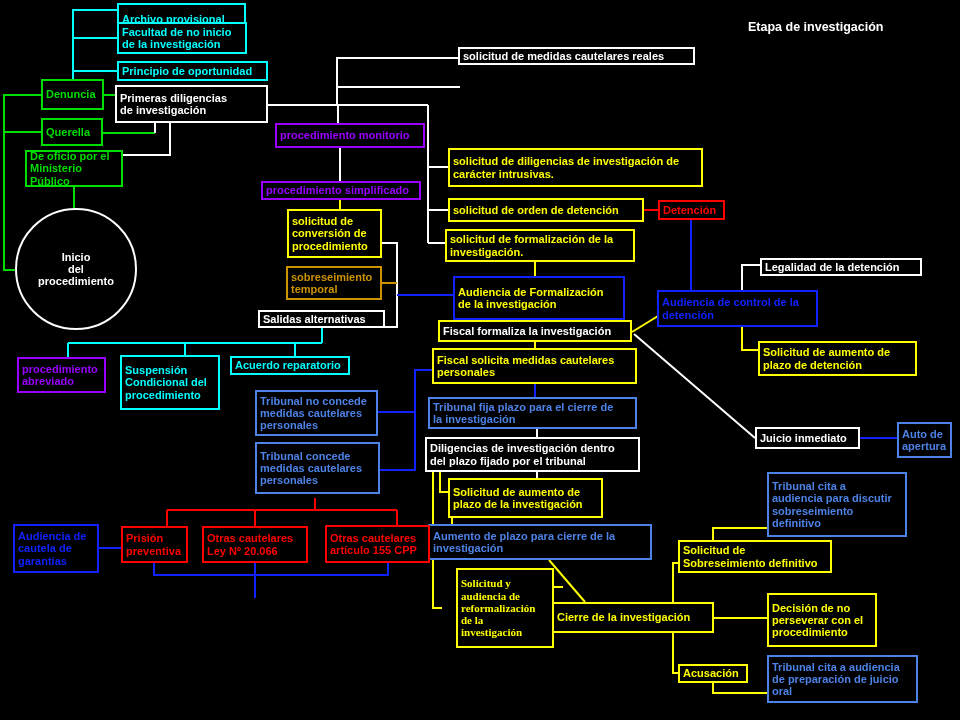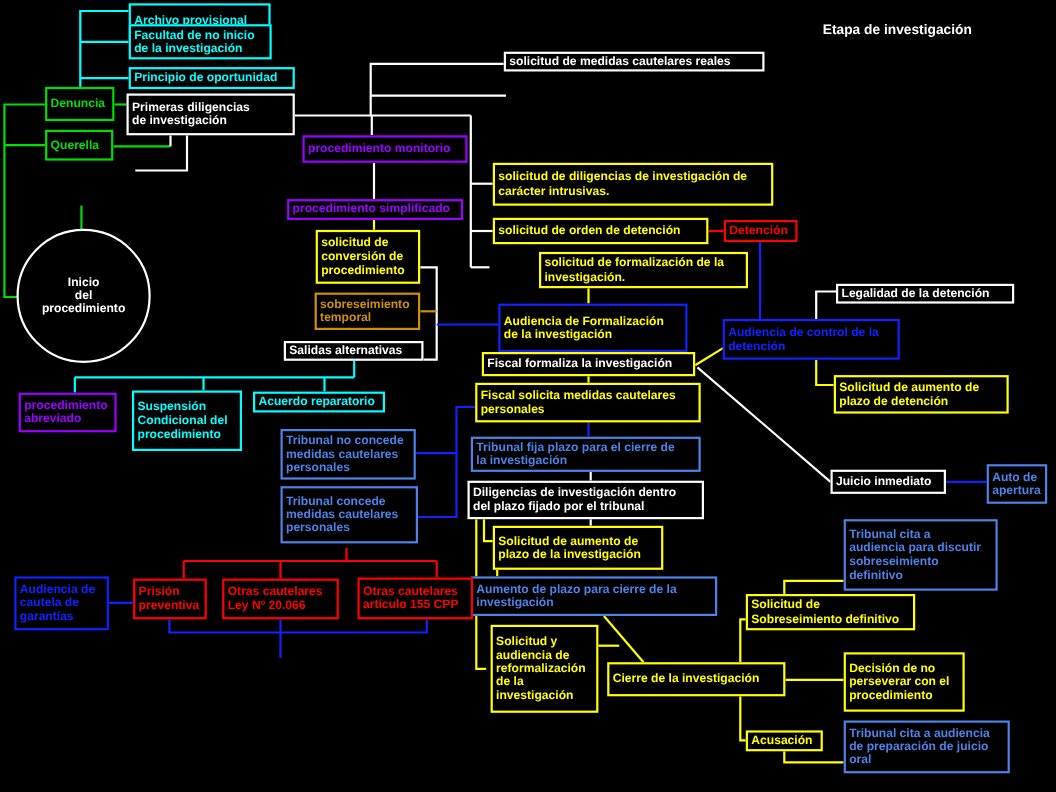--- a/index.html
+++ b/index.html
@@ -81,37 +81,39 @@
     </svg>
   <div class="title">Etapa de investigación</div>
 <div class="node" style="left: 117px; top: 3px; width: 129px; height: 32px; border-color: rgb(0, 255, 255); color: rgb(0, 255, 255);">Archivo provisional</div>
     <div class="node" style="left: 117px; top: 22px; width: 130px; height: 32px; border-color: rgb(0, 255, 255); color: rgb(0, 255, 255);">Facultad de no inicio
 de la investigación</div>
     <div class="node" style="left: 117px; top: 61px; width: 151px; height: 20px; border-color: rgb(0, 255, 255); color: rgb(0, 255, 255);">Principio de oportunidad</div>
     <div class="node" style="left: 41px; top: 79px; width: 63px; height: 31px; border-color: rgb(0, 221, 0); color: rgb(0, 221, 0);">Denuncia</div>
     <div class="node" style="left: 115px; top: 85px; width: 153px; height: 38px; border-color: rgb(255, 255, 255); color: rgb(255, 255, 255);">Primeras diligencias
 de investigación</div>
     <div class="node" style="left: 41px; top: 118px; width: 62px; height: 28px; border-color: rgb(0, 221, 0); color: rgb(0, 221, 0);">Querella</div>
+    <div class="node" style="left: 25px; top: 150px; width: 98px; height: 37px; border-color: rgb(0, 221, 0); color: rgb(0, 221, 0);">De oficio por el
+Ministerio Público</div>
     <div class="node circle" style="left: 15px; top: 208px; width: 122px; height: 122px; border-color: rgb(255, 255, 255); color: rgb(255, 255, 255);">Inicio
 del
 procedimiento</div>
     <div class="node" style="left: 275px; top: 123px; width: 150px; height: 25px; border-color: rgb(153, 0, 255); color: rgb(153, 0, 255);">procedimiento monitorio</div>
     <div class="node" style="left: 261px; top: 181px; width: 160px; height: 19px; border-color: rgb(153, 0, 255); color: rgb(153, 0, 255);">procedimiento simplificado</div>
     <div class="node" style="left: 287px; top: 209px; width: 95px; height: 49px; border-color: rgb(255, 255, 0); color: rgb(255, 255, 0);">solicitud de
 conversión de
 procedimiento</div>
     <div class="node" style="left: 286px; top: 266px; width: 96px; height: 34px; border-color: rgb(204, 146, 0); color: rgb(204, 146, 0);">sobreseimiento
 temporal</div>
     <div class="node" style="left: 258px; top: 310px; width: 127px; height: 18px; border-color: rgb(255, 255, 255); color: rgb(255, 255, 255);">Salidas alternativas</div>
     <div class="node" style="left: 458px; top: 47px; width: 237px; height: 18px; border-color: rgb(255, 255, 255); color: rgb(255, 255, 255);">solicitud de medidas cautelares reales</div>
     <div class="node" style="left: 448px; top: 148px; width: 255px; height: 39px; border-color: rgb(255, 255, 0); color: rgb(255, 255, 0);">solicitud de diligencias de investigación de
 carácter intrusivas.</div>
     <div class="node" style="left: 448px; top: 198px; width: 196px; height: 24px; border-color: rgb(255, 255, 0); color: rgb(255, 255, 0);">solicitud de orden de detención</div>
     <div class="node" style="left: 658px; top: 200px; width: 67px; height: 20px; border-color: rgb(255, 0, 0); color: rgb(255, 0, 0);">Detención</div>
-    <div class="node" style="left: 445px; top: 229px; width: 190px; height: 33px; border-color: rgb(255, 255, 0); color: rgb(255, 255, 0); margin-left: 45px;">solicitud de formalización de la
+    <div class="node" style="left: 445px; top: 229px; width: 190px; height: 33px; border-color: rgb(255, 255, 0); color: rgb(255, 255, 0);">solicitud de formalización de la
 investigación.</div>
     <div class="node" style="left: 453px; top: 276px; width: 172px; height: 44px; border-color: rgb(17, 34, 255); color: rgb(255, 255, 0);">Audiencia de Formalización
 de la investigación</div>
     <div class="node" style="left: 438px; top: 320px; width: 194px; height: 22px; border-color: rgb(255, 255, 0); color: rgb(255, 255, 255);">Fiscal formaliza la investigación</div>
     <div class="node" style="left: 432px; top: 348px; width: 205px; height: 36px; border-color: rgb(255, 255, 0); color: rgb(255, 255, 0);">Fiscal solicita medidas cautelares
 personales</div>
     <div class="node" style="left: 428px; top: 397px; width: 209px; height: 32px; border-color: rgb(77, 130, 230); color: rgb(77, 130, 230);">Tribunal fija plazo para el cierre de
 la investigación</div>
     <div class="node" style="left: 425px; top: 437px; width: 215px; height: 35px; border-color: rgb(255, 255, 255); color: rgb(255, 255, 255);">Diligencias de investigación dentro
 del plazo fijado por el tribunal</div>
@@ -141,21 +143,21 @@
     <div class="node" style="left: 230px; top: 356px; width: 120px; height: 19px; border-color: rgb(0, 255, 255); color: rgb(0, 255, 255);">Acuerdo reparatorio</div>
     <div class="node" style="left: 13px; top: 524px; width: 86px; height: 49px; border-color: rgb(17, 34, 255); color: rgb(17, 34, 255);">Audiencia de
 cautela de
 garantías</div>
     <div class="node" style="left: 121px; top: 526px; width: 67px; height: 37px; border-color: rgb(255, 0, 0); color: rgb(255, 0, 0);">Prisión
 preventiva</div>
     <div class="node" style="left: 202px; top: 526px; width: 106px; height: 37px; border-color: rgb(255, 0, 0); color: rgb(255, 0, 0);">Otras cautelares
 Ley Nº 20.066</div>
     <div class="node" style="left: 325px; top: 525px; width: 105px; height: 38px; border-color: rgb(255, 0, 0); color: rgb(255, 0, 0);">Otras cautelares
 artículo 155 CPP</div>
-    <div class="node" style="left: 446px; top: 568px; width: 98px; height: 80px; border-color: rgb(255, 255, 0); color: rgb(255, 255, 0);">Solicitud y
+    <div class="node" style="left: 456px; top: 568px; width: 98px; height: 80px; border-color: rgb(255, 255, 0); color: rgb(255, 255, 0); font-family: Liberation Serif, serif;">Solicitud y
 audiencia de
 reformalización
 de la
 investigación</div>
     <div class="node" style="left: 552px; top: 602px; width: 162px; height: 31px; border-color: rgb(255, 255, 0); color: rgb(255, 255, 0);">Cierre de la investigación</div>
     <div class="node" style="left: 678px; top: 540px; width: 154px; height: 33px; border-color: rgb(255, 255, 0); color: rgb(255, 255, 0);">Solicitud de
 Sobreseimiento definitivo</div>
     <div class="node" style="left: 767px; top: 472px; width: 140px; height: 65px; border-color: rgb(77, 130, 230); color: rgb(77, 130, 230);">Tribunal cita a
 audiencia para discutir
 sobreseimiento

